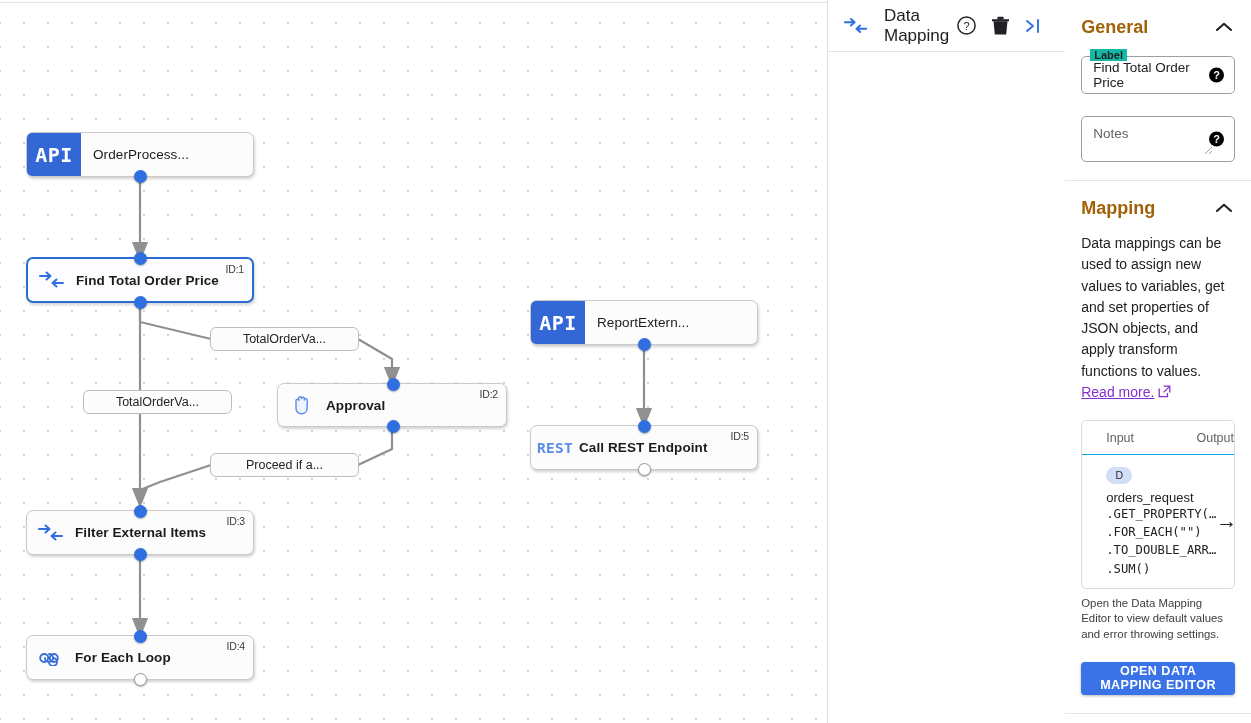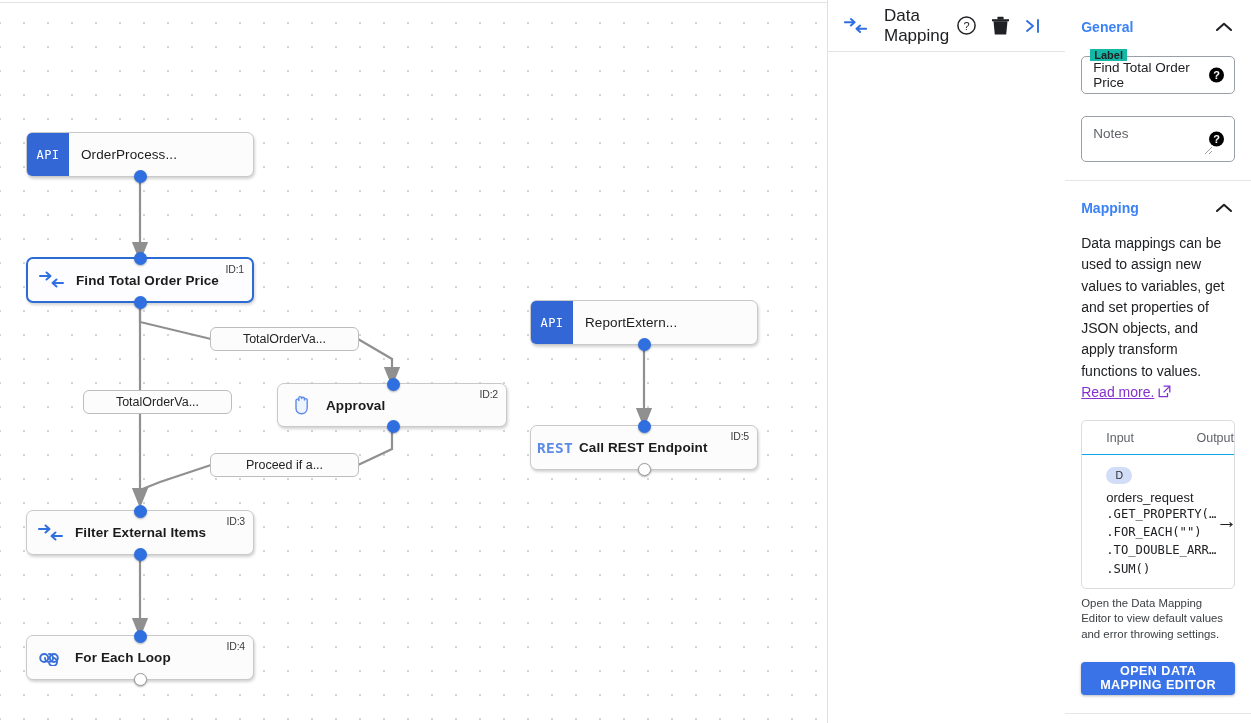--- a/index.html
+++ b/index.html
@@ -51,27 +51,27 @@
     white-space: nowrap;
   }
   .node.plain .node-title { font-weight: 400; font-size: 13.5px; }
   .node-id {
     position: absolute; right: 8px; top: 4px;
     font-size: 10.5px; color: #3c3c3c;
     font-family: "Liberation Sans", sans-serif;
     letter-spacing: -.2px;
   }
   .api-badge {
-    width: 42px; align-self: stretch;
+    width: 54px; align-self: stretch;
     background: #3367d6;
     border-radius: 5px 0 0 5px;
     display: flex; align-items: center; justify-content: center;
     color: #ffffff;
     font-family: "DejaVu Sans Mono", monospace;
-    font-size: 12px; font-weight: 400;
+    font-size: 20px; font-weight: 700;
     letter-spacing: .5px;
   }
   .rest-badge {
     width: 48px; display: flex; align-items: center; justify-content: center;
     color: #5b8ae8;
     font-family: "DejaVu Sans Mono", monospace;
     font-size: 14.5px; font-weight: 700;
     letter-spacing: .3px;
   }
   .icon-slot { width: 48px; display:flex; align-items:center; justify-content:center; }
@@ -113,21 +113,21 @@
   }
   .hbtn { width: 34px; height: 34px; display:flex; align-items:center; justify-content:center; cursor: pointer; }
 
   .panel-body { flex: 1; overflow-y: auto; }
 
   .section { padding: 16px 16px 18px 16px; border-bottom: 1px solid #e6e6e6; }
   .section-head {
     display: flex; align-items: center; justify-content: space-between;
     cursor: pointer;
   }
-  .section-title { font-size: 14px; font-weight: 700; color: #3b82f6; }
+  .section-title { font-size: 18px; font-weight: 700; color: #a16207; }
   .chev { width: 22px; height: 22px; display:flex; align-items:center; justify-content:center; }
 
   
   .field { position: relative; margin-top: 18px; }
   .field-box {
     border: 1px solid #9aa0a6; border-radius: 5px;
     height: 38px; display: flex; align-items: center;
     padding: 0 40px 0 11px;
     font-size: 13.5px; color: #202124;
     background: #fff;

